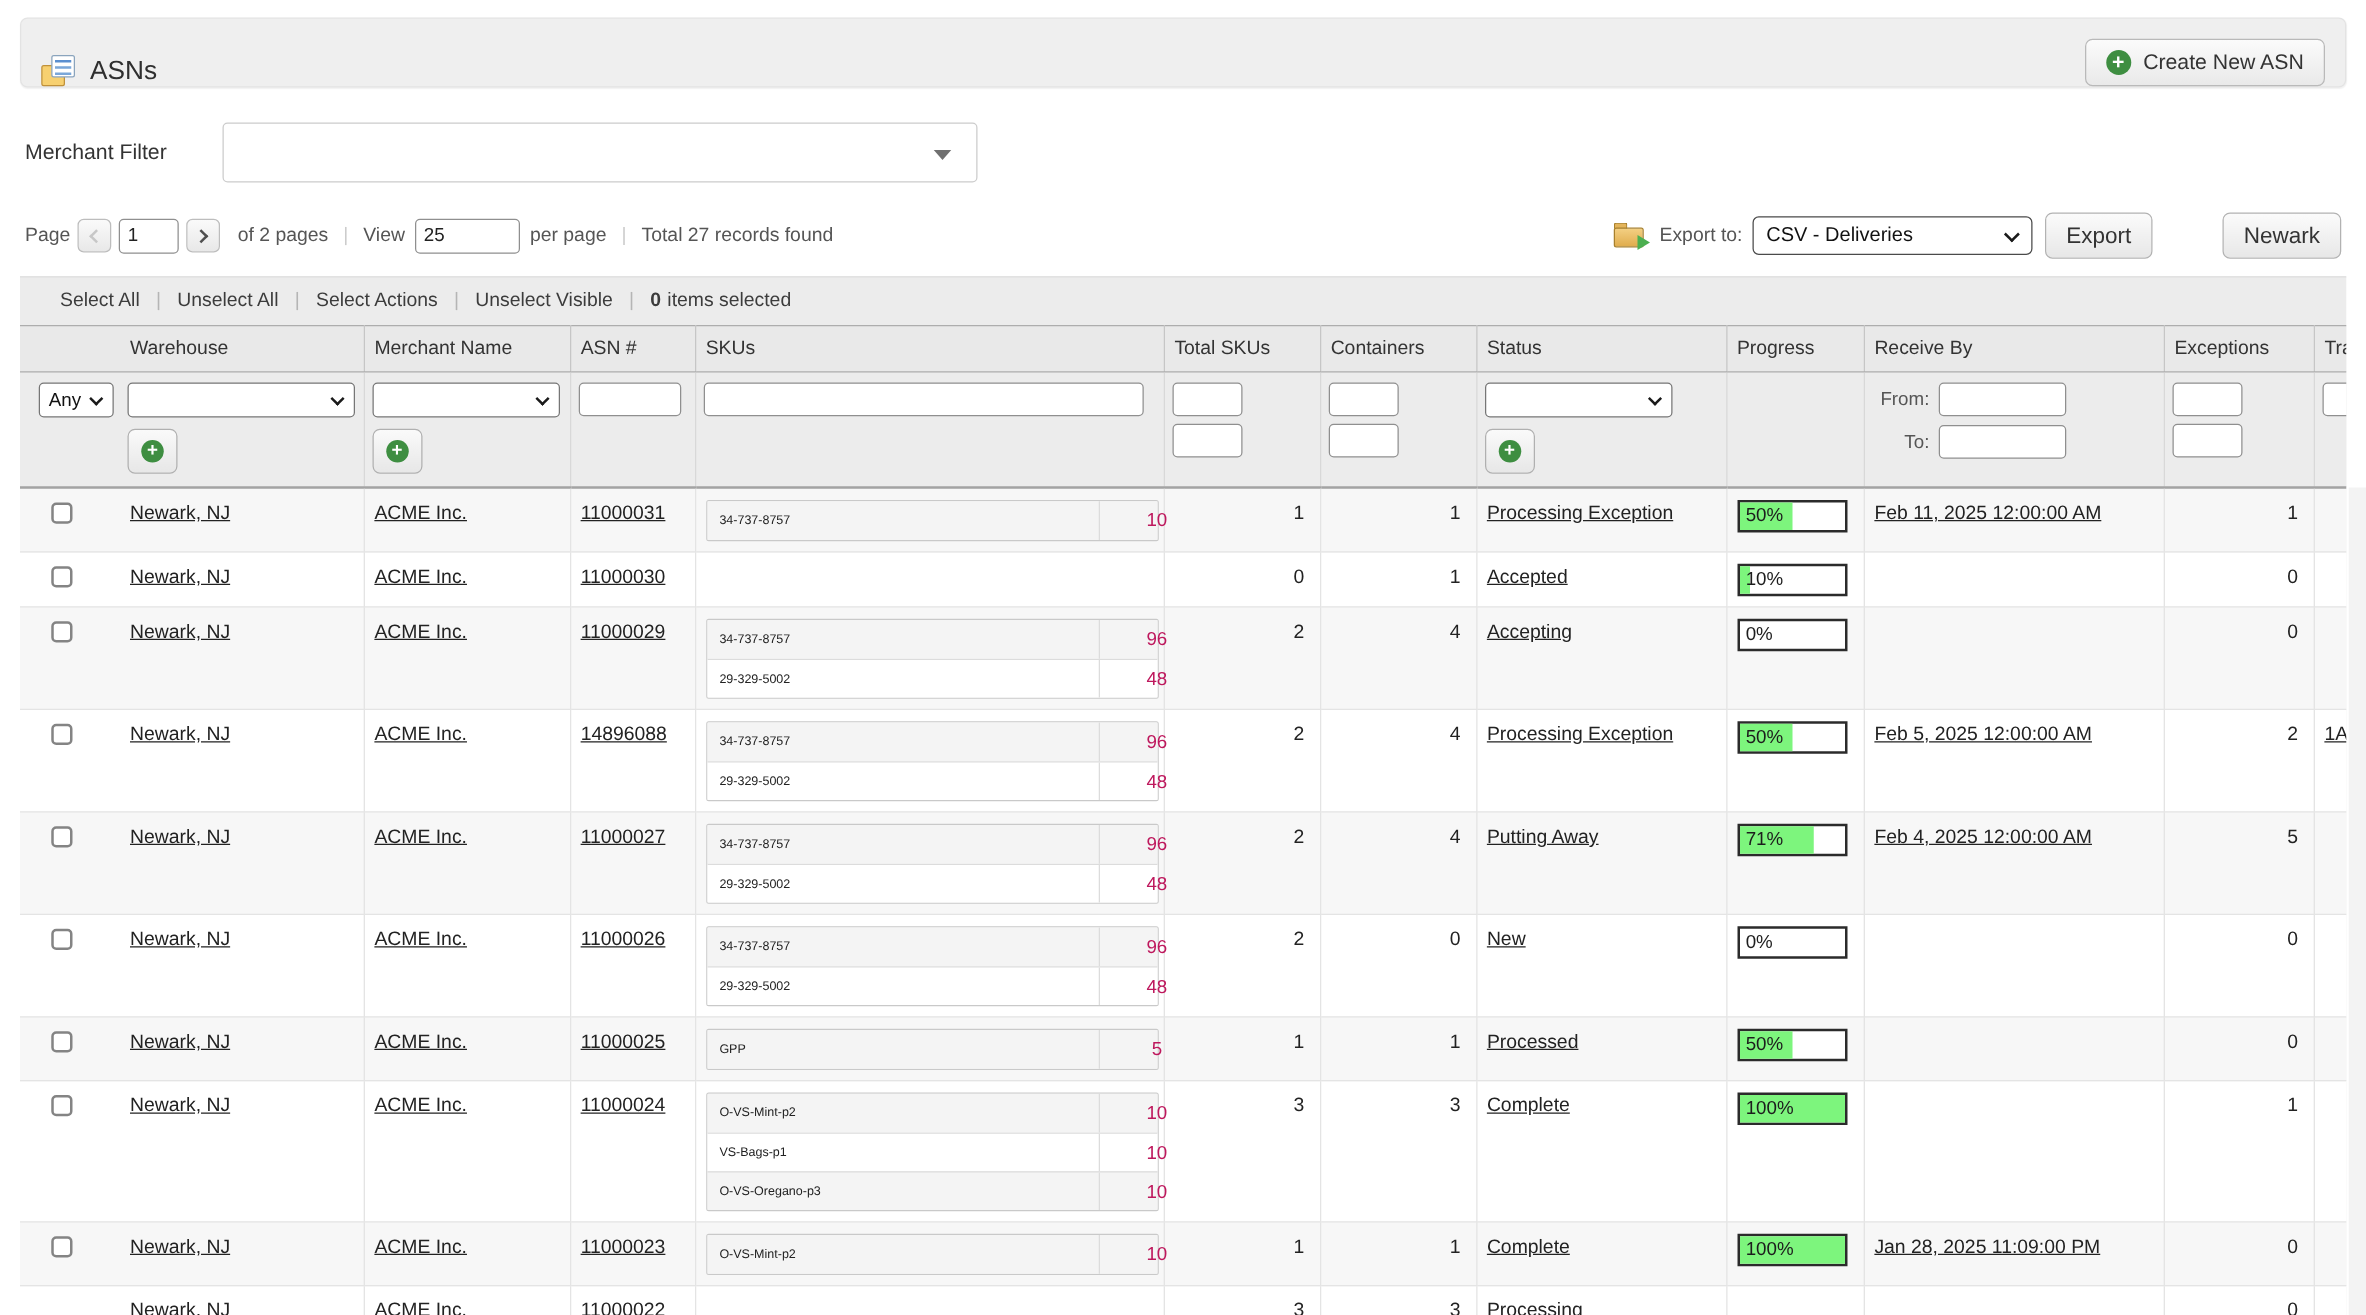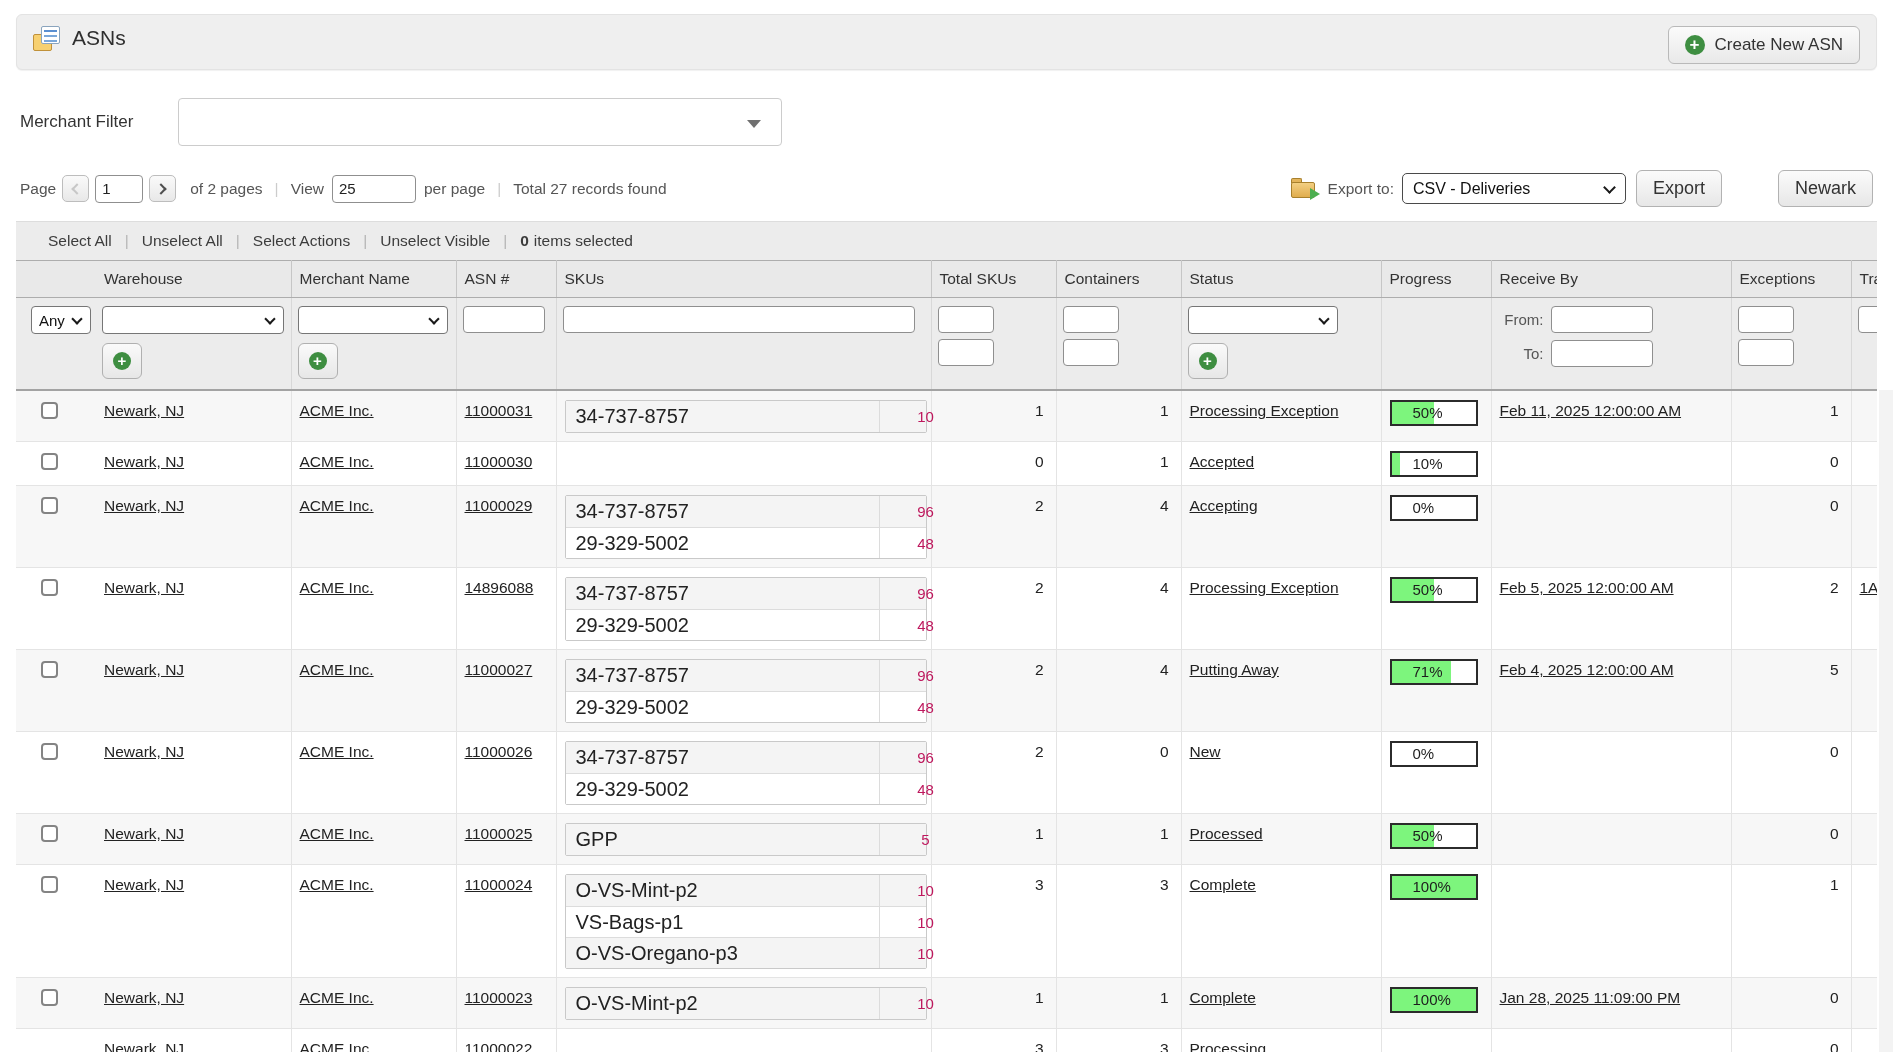--- a/index.html
+++ b/index.html
@@ -1,22 +1,22 @@
 <!DOCTYPE html>
 <html><head>
 <meta charset="utf-8">
 <style>
   * { box-sizing: border-box; margin: 0; padding: 0; }
   html,body { width:1893px; height:1052px; overflow:hidden; background:#fff;
     font-family:"Liberation Sans", sans-serif; color:#333; }
 
   
   .app-header { margin:14px 16px 0; height:56px; background:#efefef;
-    border:1px solid #e3e3e3; border-radius:6px; display:flex; align-items:flex-start;
-    padding:11px 16px; box-shadow:0 1px 1px rgba(0,0,0,.06); }
+    border:1px solid #e3e3e3; border-radius:6px; display:flex; align-items:flex-end;
+    padding:0 16px; box-shadow:0 1px 1px rgba(0,0,0,.06); }
   .app-header .title { font-size:21px; color:#2f2f2f; margin-left:12px; }
   .create-btn { margin-left:auto; display:flex; align-items:center; gap:10px;
     padding:8px 16px; border:1px solid #b9b9b9; border-radius:6px;
     background:linear-gradient(#fbfbfb,#e9e9e9); font-size:17px; color:#333; cursor:pointer; }
 
   .plus-ico { display:inline-flex; width:20px; height:20px; border-radius:50%;
     background:#3e8e41; color:#fff; font-size:17px; font-weight:bold;
     align-items:center; justify-content:center; line-height:1; }
   .plus-ico::before { content:"+"; margin-top:-1px; }
 
@@ -108,30 +108,30 @@
   td.num { text-align:right; padding-right:12px; padding-top:11px; }
   td.txt { padding-top:11px;text-decoration:underline; }
   .checkbox { display:inline-block; width:17px; height:17px; border:2px solid #848484;
     border-radius:4px; background:#fff; margin:3px 0 0 17px; cursor:pointer; }
 
   .sku-group { width:362px; border:1px solid #c9c9c9; border-radius:2px;
     background:#fff; margin-top:1px; }
   .sku-row { display:flex; align-items:center; height:31px; background:#fff; }
   .sku-row + .sku-row { border-top:1px solid #dcdcdc; }
   .sku-row.salt { background:#f4f4f4; }
-  .sku-name { flex:1; padding:0 10px; font-size:20px; color:#222;
+  .sku-name { flex:1; padding:0 10px; font-size:10px; color:#222;
     white-space:nowrap; overflow:hidden; }
   .sku-qty { width:46px; text-align:center; border-left:1px solid #dcdcdc;
     font-size:15px; color:#be185d; align-self:stretch; display:flex;
     align-items:center; justify-content:center;padding-left:46px; }
 
   .pbar { position:relative; width:88px; height:26px; border:2px solid #2b2b2b;
     background:#fff; margin-top:1px; }
   .pfill { position:absolute; left:0; top:0; bottom:0; background:#7df57d; }
-  .plabel { position:relative; display:block; padding-left:21px; line-height:22px;
+  .plabel { position:relative; display:block; padding-left:5px; line-height:22px;
     font-size:15px; color:#1d1d1d; }
 
   
   .asn-ico { position:relative; width:27px; height:25px; display:inline-block; }
   .asn-ico .back { position:absolute; left:0; bottom:0; width:19px; height:17px;
     background:#f7d070; border:1px solid #c0913a; border-radius:2px; }
   .asn-ico .front { position:absolute; right:0; top:0; width:19px; height:18px;
     background:#fff; border:1px solid #8aa4bd; border-radius:2px; }
   .asn-ico .front i { display:block; height:2px; background:#7aa7d9;
     margin:3px 2px 0; }

